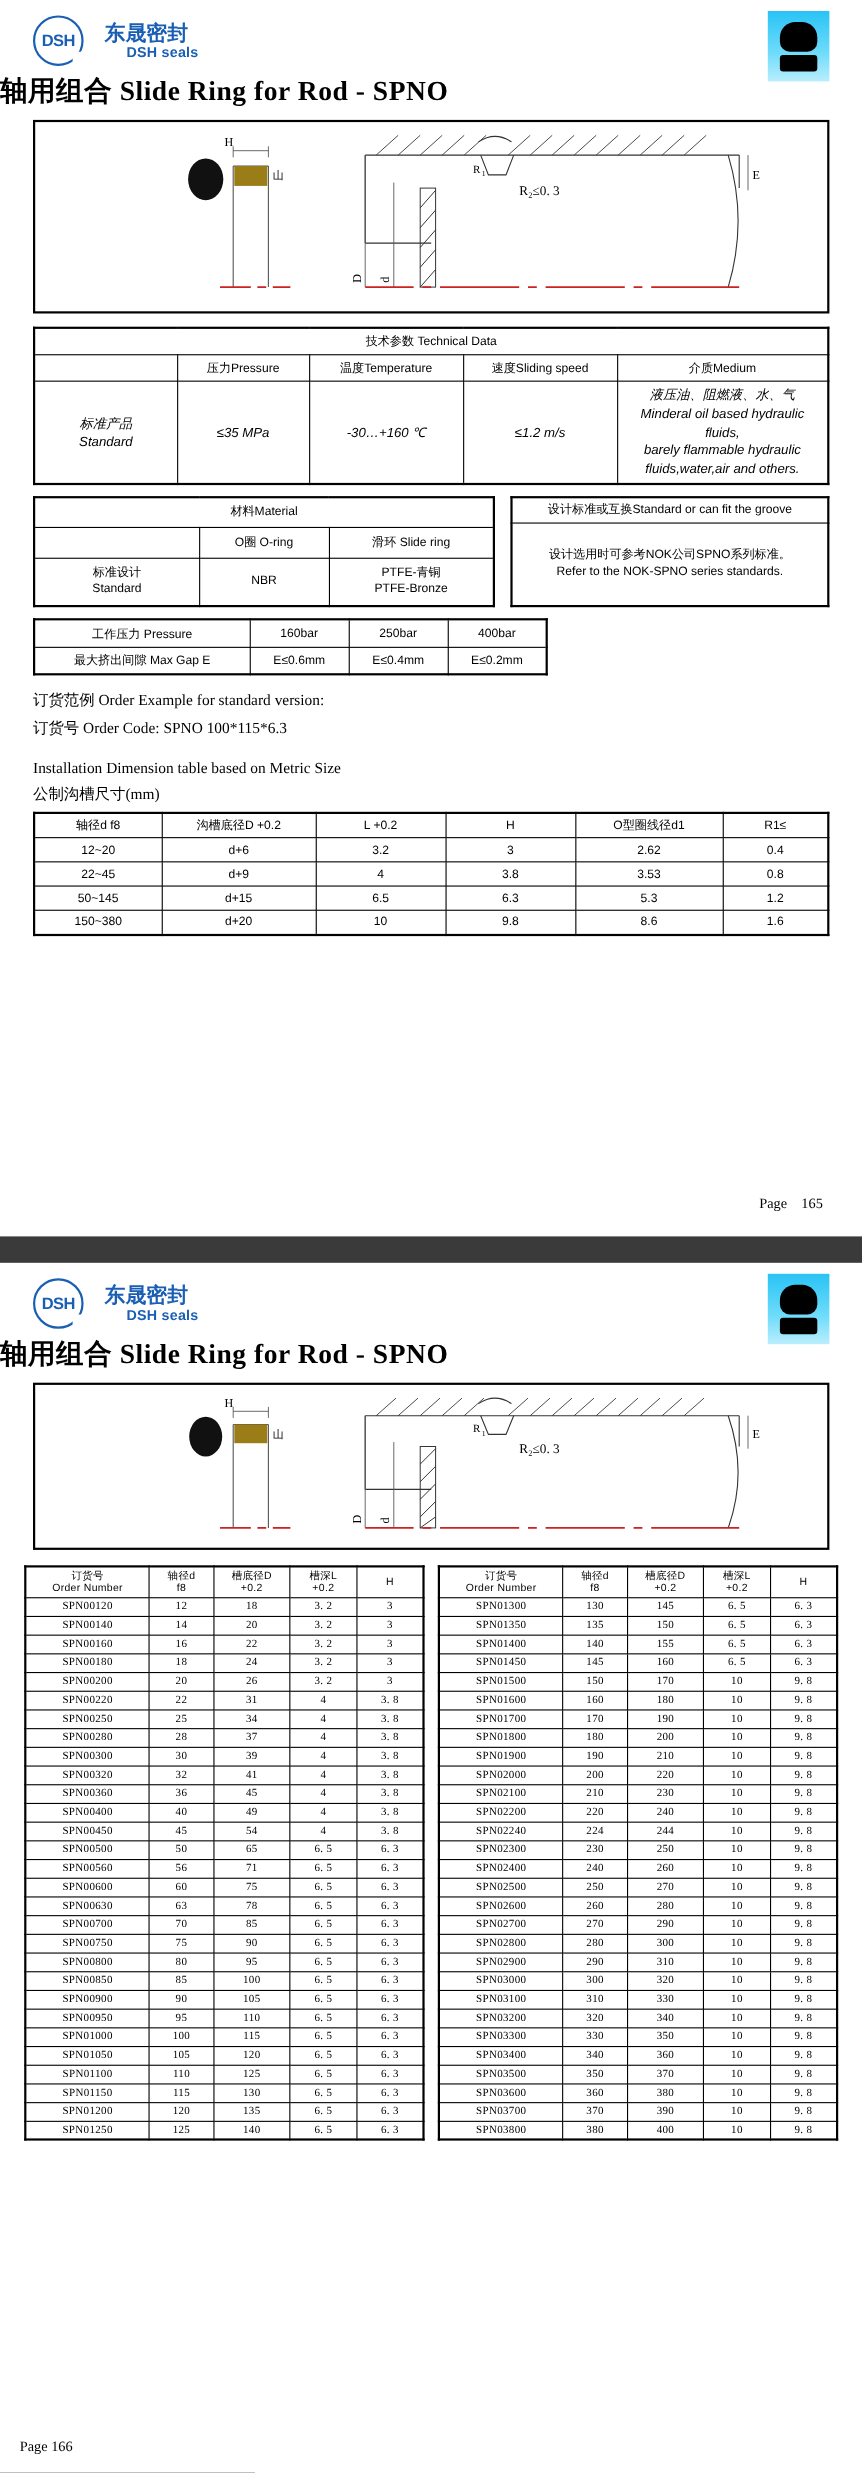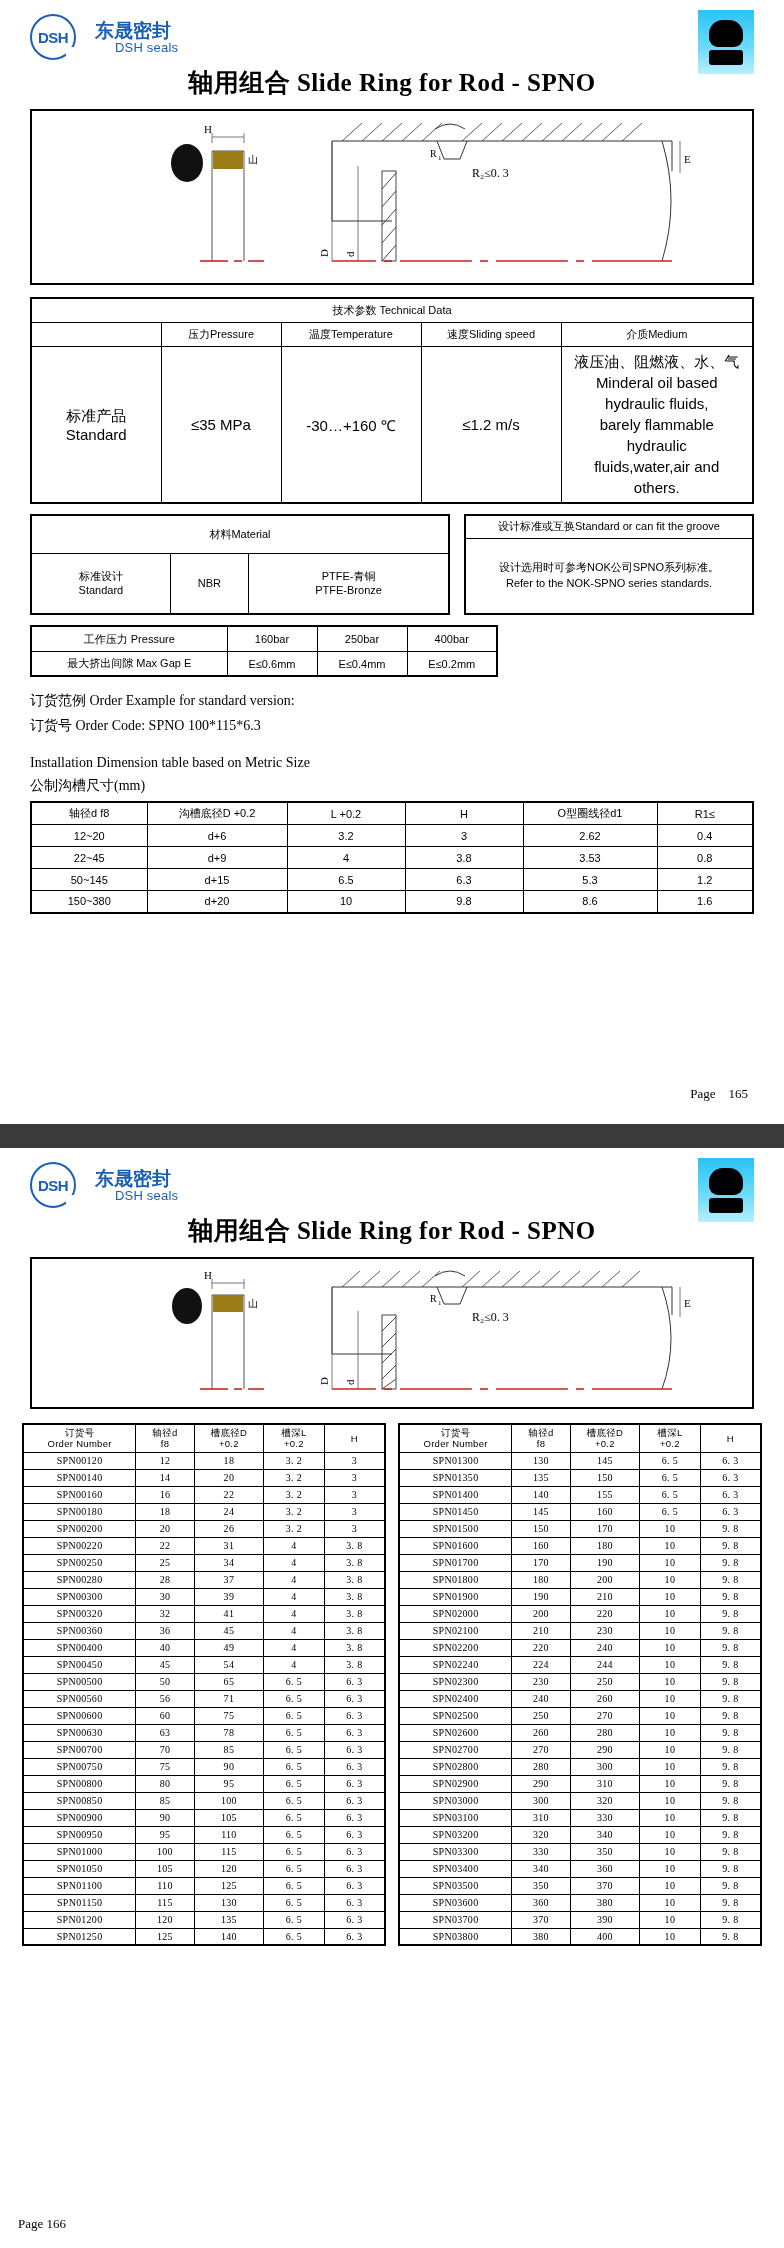--- a/index.html
+++ b/index.html
@@ -51,21 +51,21 @@
   .logo-cn {
     color: #1a5fb4;
     font-size: 19px;
     font-weight: bold;
     letter-spacing: 0px;
     font-family: "DejaVu Sans", sans-serif;
   }
   .logo-en {
     color: #1a5fb4;
     font-size: 13px;
-    font-weight: normal;
+    font-weight: bold;
     letter-spacing: 0.2px;
     padding-left: 20px;
   }
   .seal-badge {
     position: absolute;
     right: 30px; top: 10px;
     width: 56px; height: 64px;
     background: linear-gradient(180deg,#29c3f5 0%, #6fdcfb 60%, #b9eefd 100%);
     display: flex; flex-direction: column;
     align-items: center; justify-content: center;
@@ -76,21 +76,21 @@
     background: #000;
     border-radius: 14px 14px 9px 9px;
   }
   .seal-badge .bot-blob {
     width: 34px; height: 15px;
     background: #000;
     border-radius: 3px;
   }
 
   .title {
-    text-align: center;
+    text-align: left;
     font-family: "Liberation Serif", serif;
     font-size: 25px;
     font-weight: bold;
     margin: 4px 0 10px 0;
     letter-spacing: 0.5px;
   }
 
   
   .drawing-box {
     margin: 0 30px;
@@ -112,21 +112,21 @@
     border: 1px solid #000;
     text-align: center;
     vertical-align: middle;
     padding: 3px 2px;
     font-weight: normal;
   }
   .outer-b { border: 2px solid #000 !important; }
 
   .tech-table { width: 724px; margin: 12px 30px 0 30px; }
   .tech-table .hdr-row td { padding: 4px; font-size: 11px; }
-  .tech-table .body-row td { height: 52px; font-size: 15px; }
+  .tech-table .body-row td { height: 52px; font-size: 12px; font-style: italic; }
   .tech-table .medium-cell { font-size: 9.5px; line-height: 1.4; padding: 4px 8px; }
 
   .mid-wrap {
     display: flex;
     gap: 14px;
     margin: 10px 30px 0 30px;
   }
   .mat-table { width: 420px; }
   .mat-table td { height: 22px; font-size: 11px; line-height: 1.25; }
   .std-table { width: 290px; }
@@ -328,20 +328,25 @@
       </td>
     </tr>
   </tbody>
     </table>
 
   <div class="mid-wrap">
     <table class="tbl mat-table outer-b">
       <tbody>
           <tr>
         <td colspan="3">材料Material</td>
+      </tr>
+      <tr>
+        <td style="width:150px"></td>
+        <td style="width:118px">O圈 O-ring</td>
+        <td>滑环 Slide ring</td>
       </tr>
       <tr>
         <td>
           <div>标准设计</div>
           <div>Standard</div>
         </td>
         <td>NBR</td>
         <td>
           <div>PTFE-青铜</div>
           <div>PTFE-Bronze</div>

